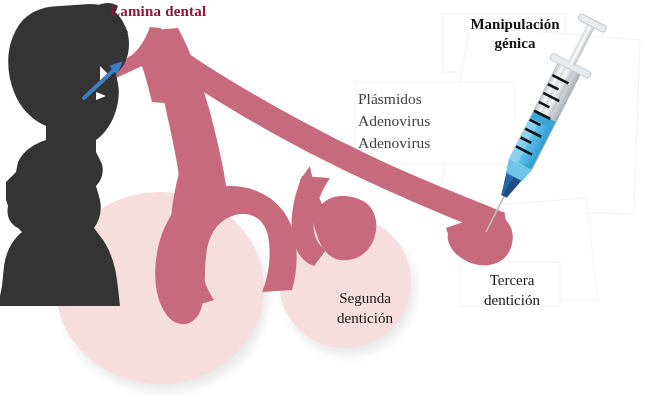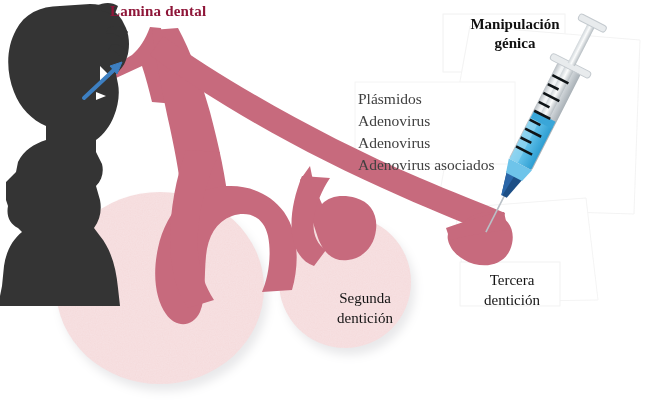--- a/index.html
+++ b/index.html
@@ -288,21 +288,20 @@
   </svg>
 
   <div class="lbl" id="title-lamina">Lamina dental</div>
 
   <div class="lbl" id="title-manip">Manipulación génica</div>
 
   <div class="lbl" id="vector-list">
     <div>Plásmidos</div>
     <div>Adenovirus</div>
     <div>Adenovirus</div>
-    <div>Adenovirus asociados</div>
   </div>
 
 
   <div class="lbl" id="lab-segunda">Segunda dentición</div>
 
   <div class="lbl" id="lab-tercera">Tercera dentición</div>
 
 </div>
 
 </body></html>

